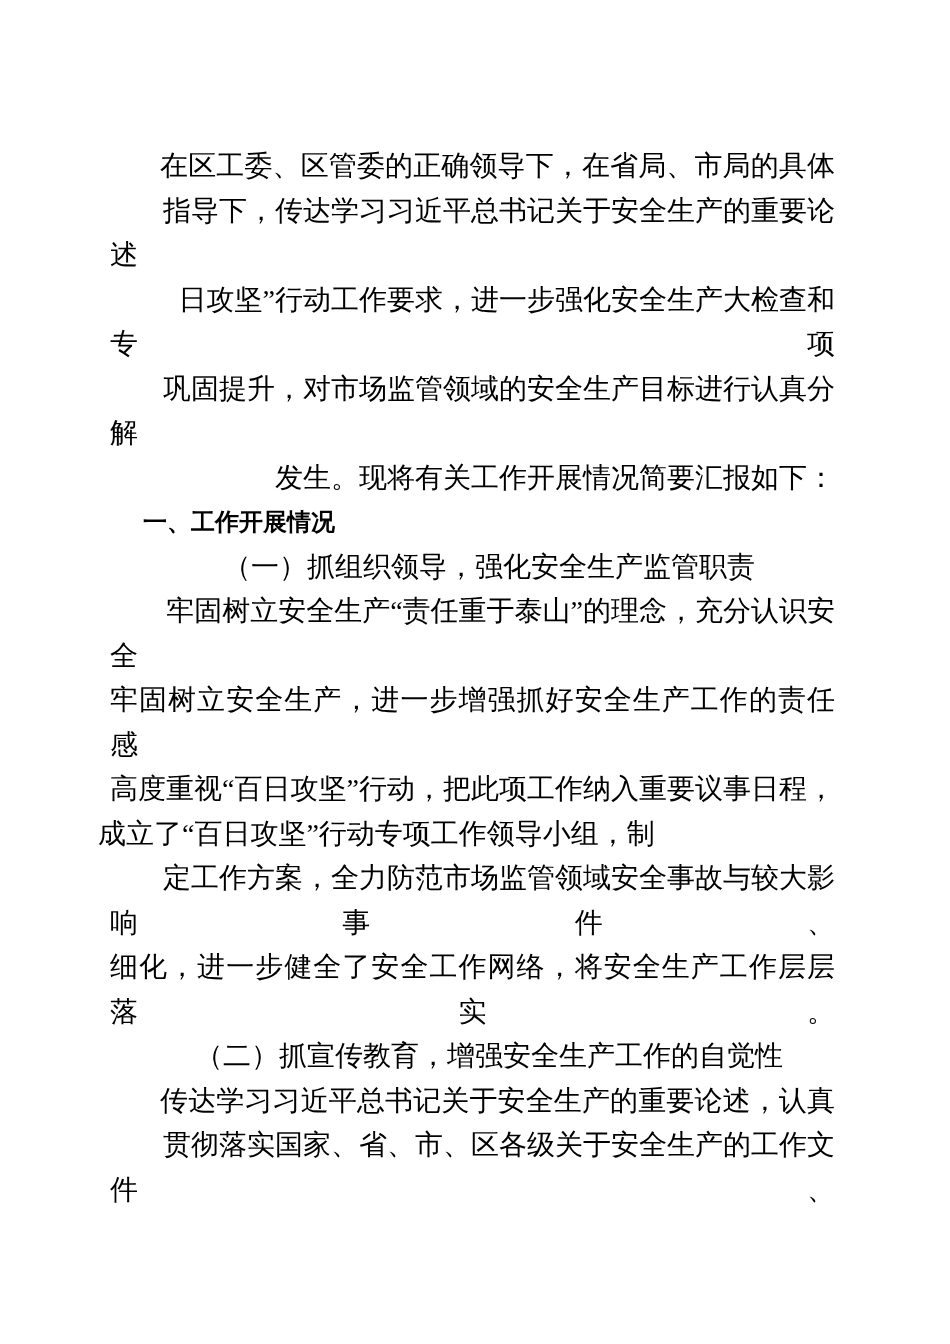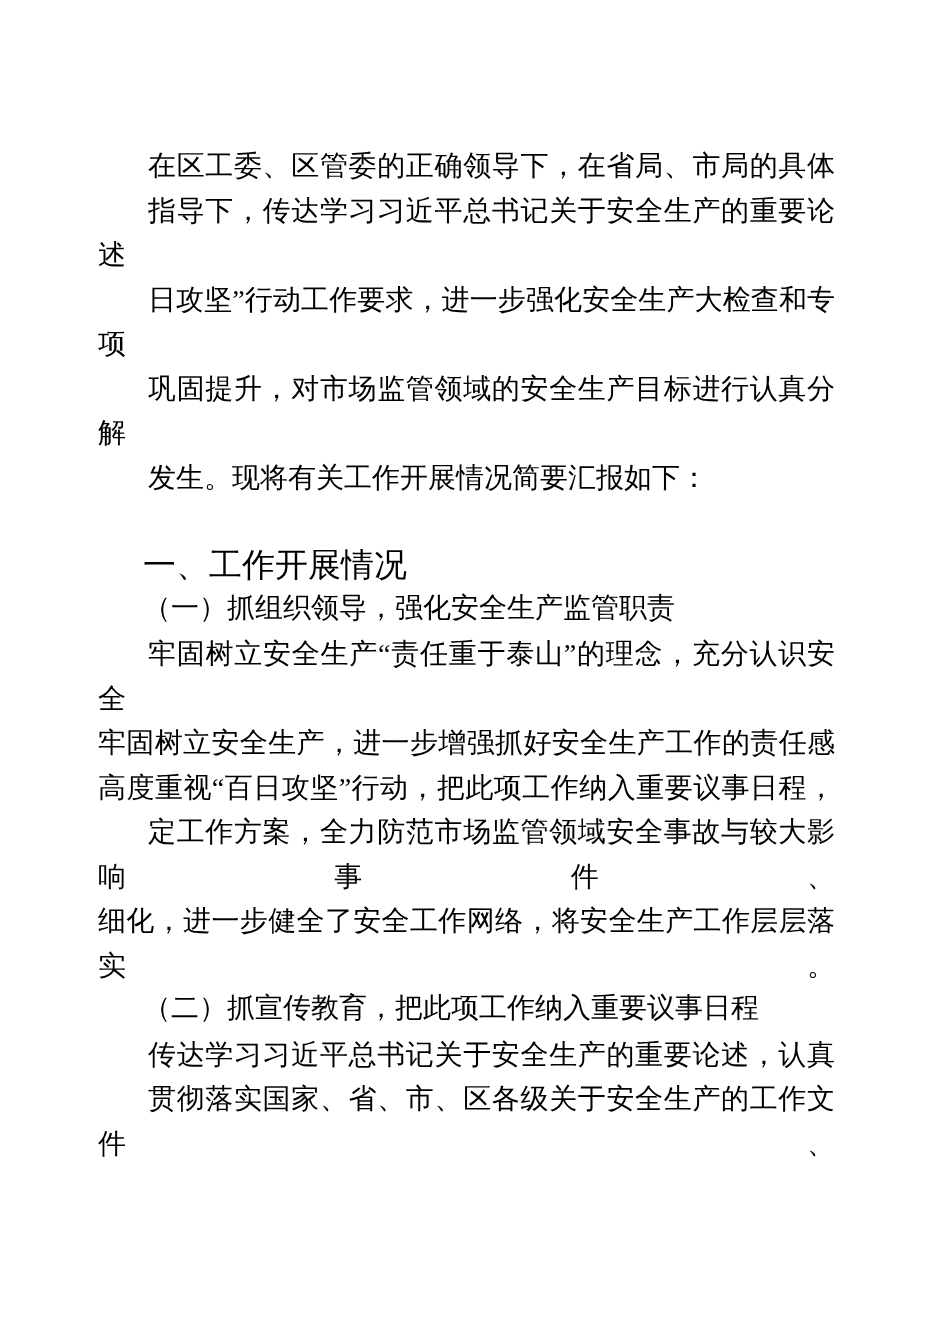--- a/index.html
+++ b/index.html
@@ -27,56 +27,59 @@
     font-family: "Liberation Serif", "DejaVu Serif", serif;
     font-size: 28px;
     line-height: 44.5px;
     color: #000000;
     text-align: left;
   }
   
   .justify {
     text-align: justify;
     text-align-last: justify;
+    margin-left: 12px;
   }
   
   .indent {
     text-indent: 50px;
+    text-align: right;
   }
   
   .indent-sm {
     text-indent: 45px;
   }
   .h1 {
     font-family: "Liberation Sans", "DejaVu Sans", sans-serif;
-    font-weight: normal;
-    font-size: 33px;
-    margin-top: 43px;
+    font-weight: bold;
+    font-size: 24px;
   }
   .h2 {
     
-    font-family: Liberation Mono, monospace;
+    font-family: Liberation Sans, sans-serif;
     font-weight: normal;
+    text-align: center;
   }
 </style>
 </head>
 <body>
 
 <div class="page">
   <div class="doc">
     <p class="ln indent justify">在区工委、区管委的正确领导下，在省局、市局的具体</p>
     <p class="ln indent justify">指导下，传达学习习近平总书记关于安全生产的重要论述</p>
     <p class="ln indent justify">日攻坚”行动工作要求，进一步强化安全生产大检查和专项</p>
     <p class="ln indent justify">巩固提升，对市场监管领域的安全生产目标进行认真分解</p>
     <p class="ln indent">发生。现将有关工作开展情况简要汇报如下：</p>
     <p class="ln h1 indent-sm">一、工作开展情况</p>
     <p class="ln h2 indent-sm">（一）抓组织领导，强化安全生产监管职责</p>
     <p class="ln indent justify">牢固树立安全生产“责任重于泰山”的理念，充分认识安全</p>
     <p class="ln justify">牢固树立安全生产，进一步增强抓好安全生产工作的责任感</p>
     <p class="ln justify">高度重视“百日攻坚”行动，把此项工作纳入重要议事日程，</p>
+    <p class="ln">成立了“百日攻坚”行动专项工作领导小组，制</p>
     <p class="ln indent justify">定工作方案，全力防范市场监管领域安全事故与较大影响事件、</p>
     <p class="ln justify">细化，进一步健全了安全工作网络，将安全生产工作层层落实。</p>
-    <p class="ln h2 indent-sm">（二）抓宣传教育，把此项工作纳入重要议事日程</p>
+    <p class="ln h2 indent-sm">（二）抓宣传教育，增强安全生产工作的自觉性</p>
     <p class="ln indent justify">传达学习习近平总书记关于安全生产的重要论述，认真</p>
     <p class="ln indent justify">贯彻落实国家、省、市、区各级关于安全生产的工作文件、</p>
 
   </div>
 </div>
 
 </body></html>

